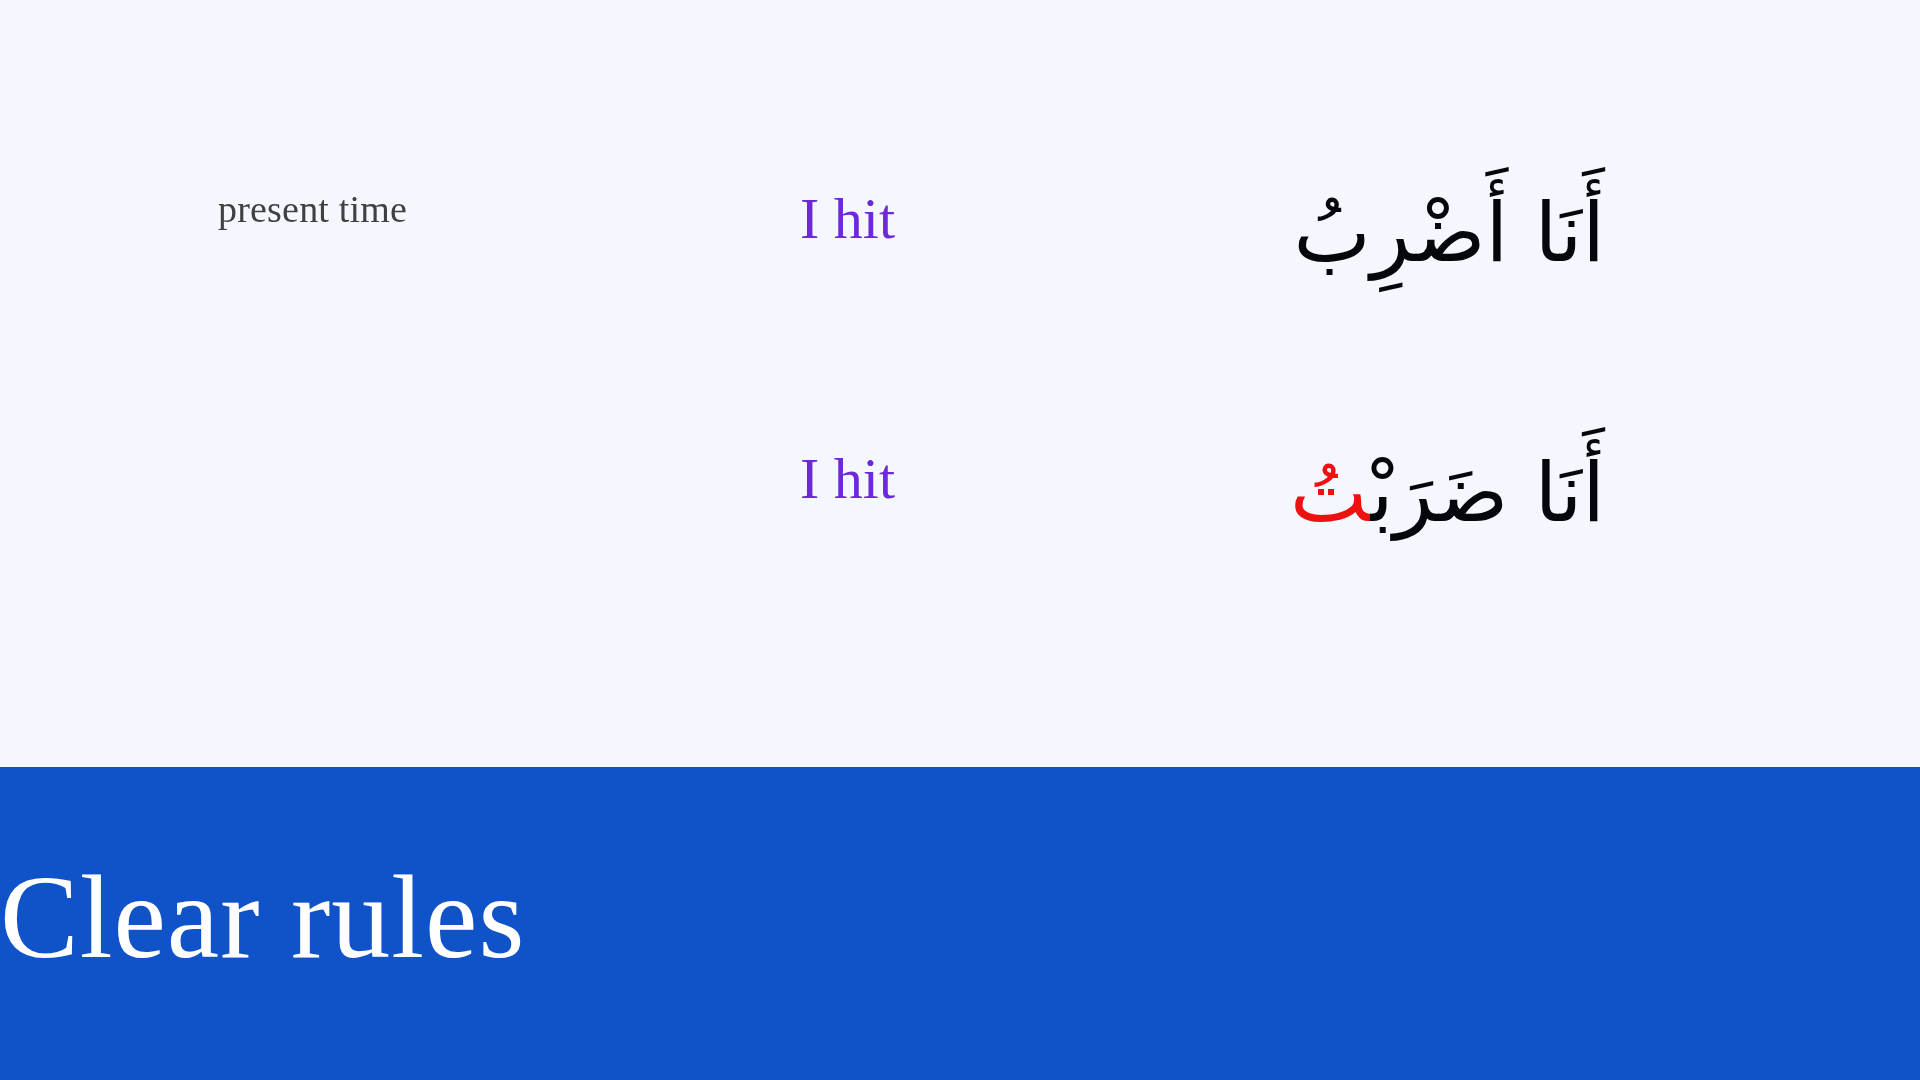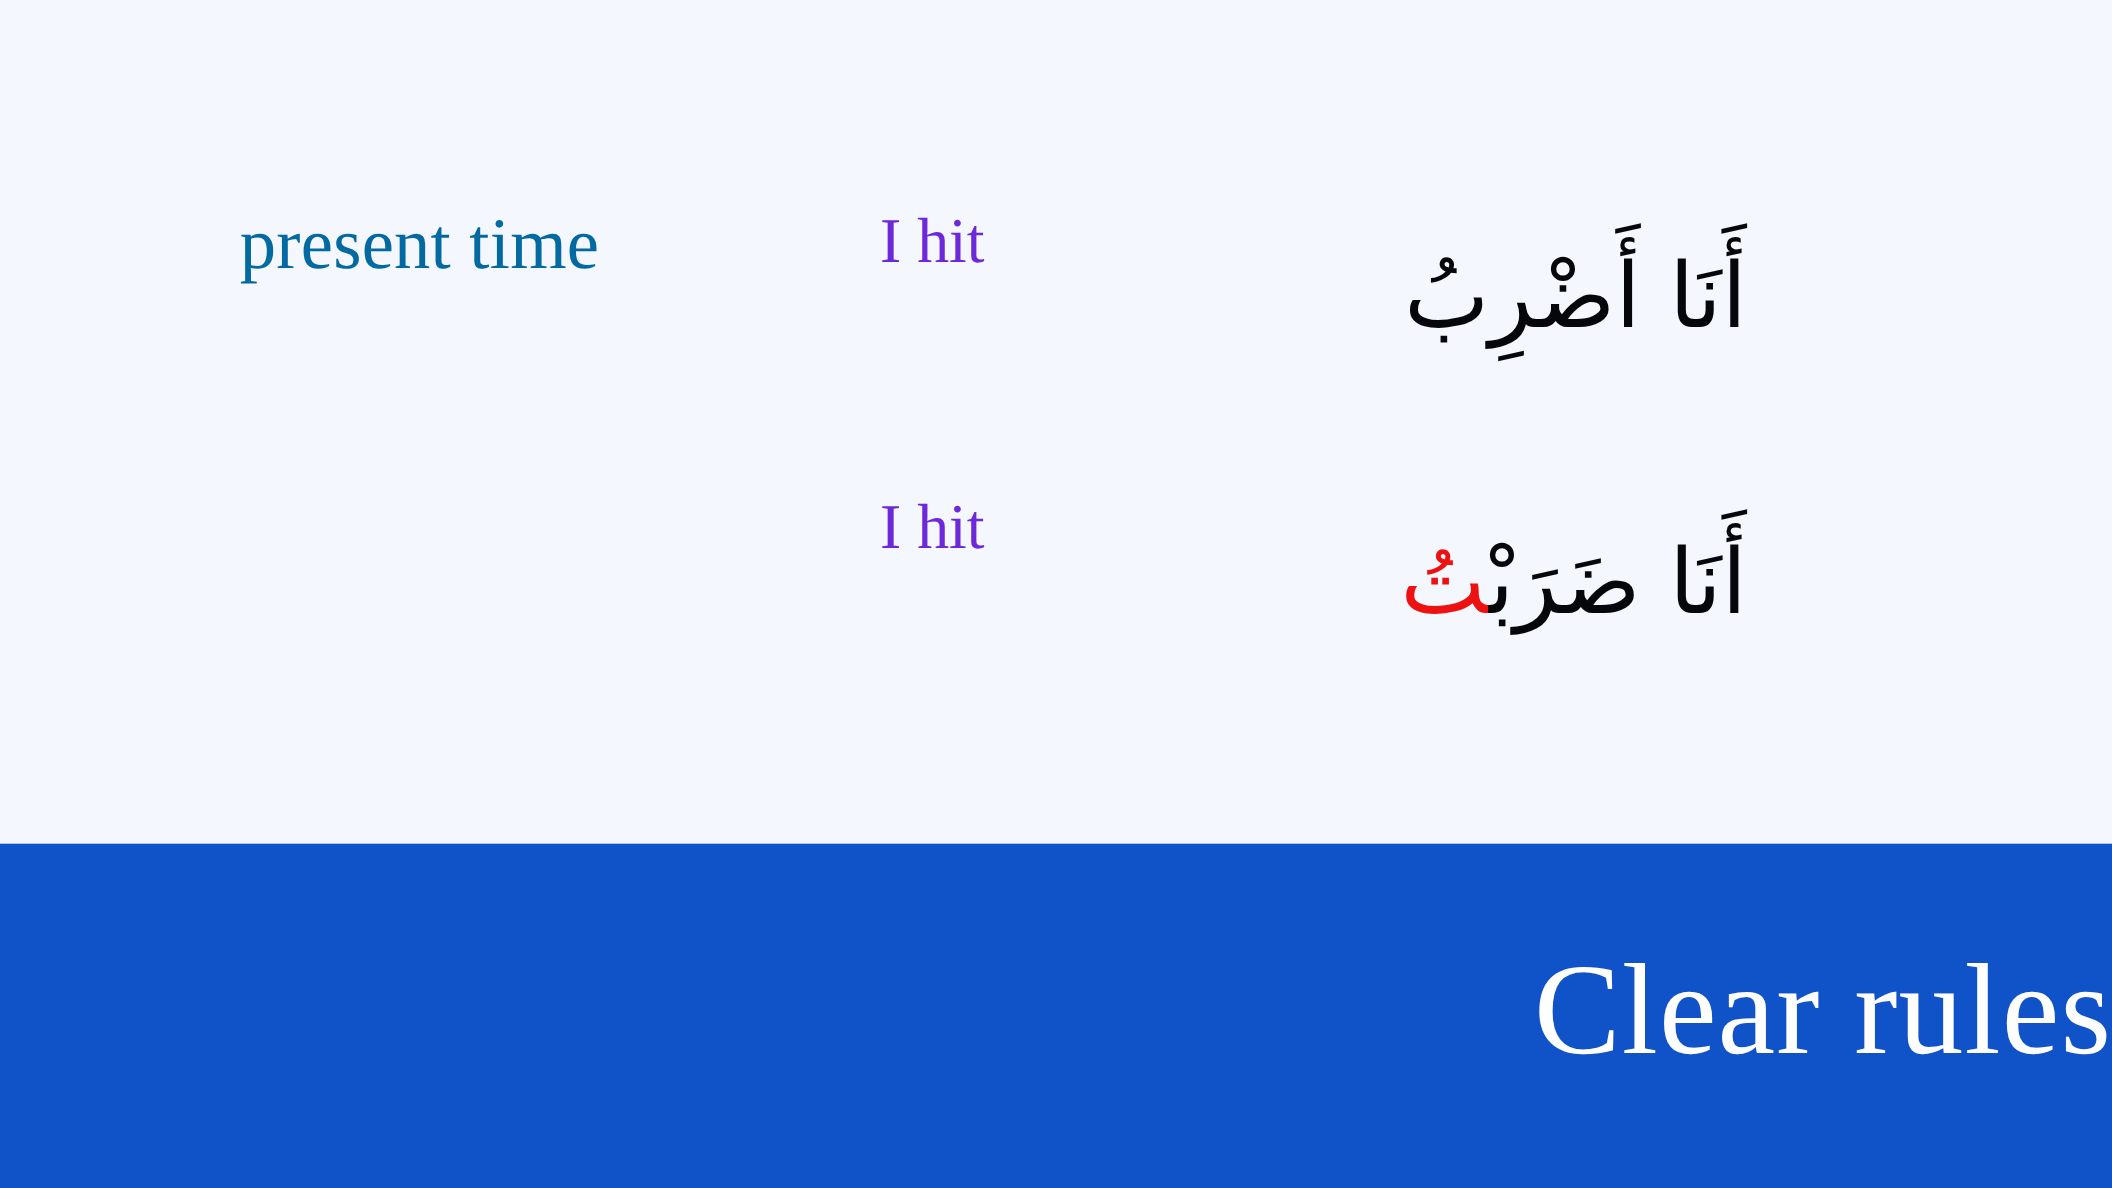--- a/index.html
+++ b/index.html
@@ -42,65 +42,64 @@
     align-items: baseline;
     width: 100%;
   }
 
   .example-row.row-1 { position: absolute; left: 0; top: 190px; height: 120px; }
   .example-row.row-2 { position: absolute; left: 0; top: 450px; height: 120px; }
 
   .cell-label {
     position: absolute;
     left: 218px;
-    font-size: 66px;
+    font-size: 38px;
     line-height: 1;
-    color: #0369a1;
+    color: #404040;
     white-space: nowrap;
     letter-spacing: 0.2px;
   }
 
   .cell-gloss {
     position: absolute;
     left: 800px;
     font-size: 58px;
     line-height: 1;
     color: #6d28d9;
     white-space: nowrap;
   }
 
   .cell-arabic {
     position: absolute;
-    right: 332px;
+    right: 315px;
     font-size: 82px;
     line-height: 1.05;
     color: #05070a;
     direction: rtl;
     unicode-bidi: isolate;
     white-space: nowrap;
     font-family: "DejaVu Sans", "Liberation Sans", sans-serif;
     font-weight: 400;
-    margin-top: 37px;
   }
 
   .arabic-highlight {
     color: #ee1111;
   }
 
   
   .banner {
     position: absolute;
     left: 0;
     top: 767px;
     width: 1920px;
     height: 313px;
     background: #1052c8;
     display: flex;
     align-items: center;
-    justify-content: flex-end;
+    justify-content: flex-start;
   }
 
   .banner-title {
     color: #ffffff;
     font-size: 118px;
     line-height: 1;
     font-weight: 400;
     letter-spacing: 1px;
     font-family: "Liberation Serif", "DejaVu Serif", serif;
     transform: translateY(-6px);

